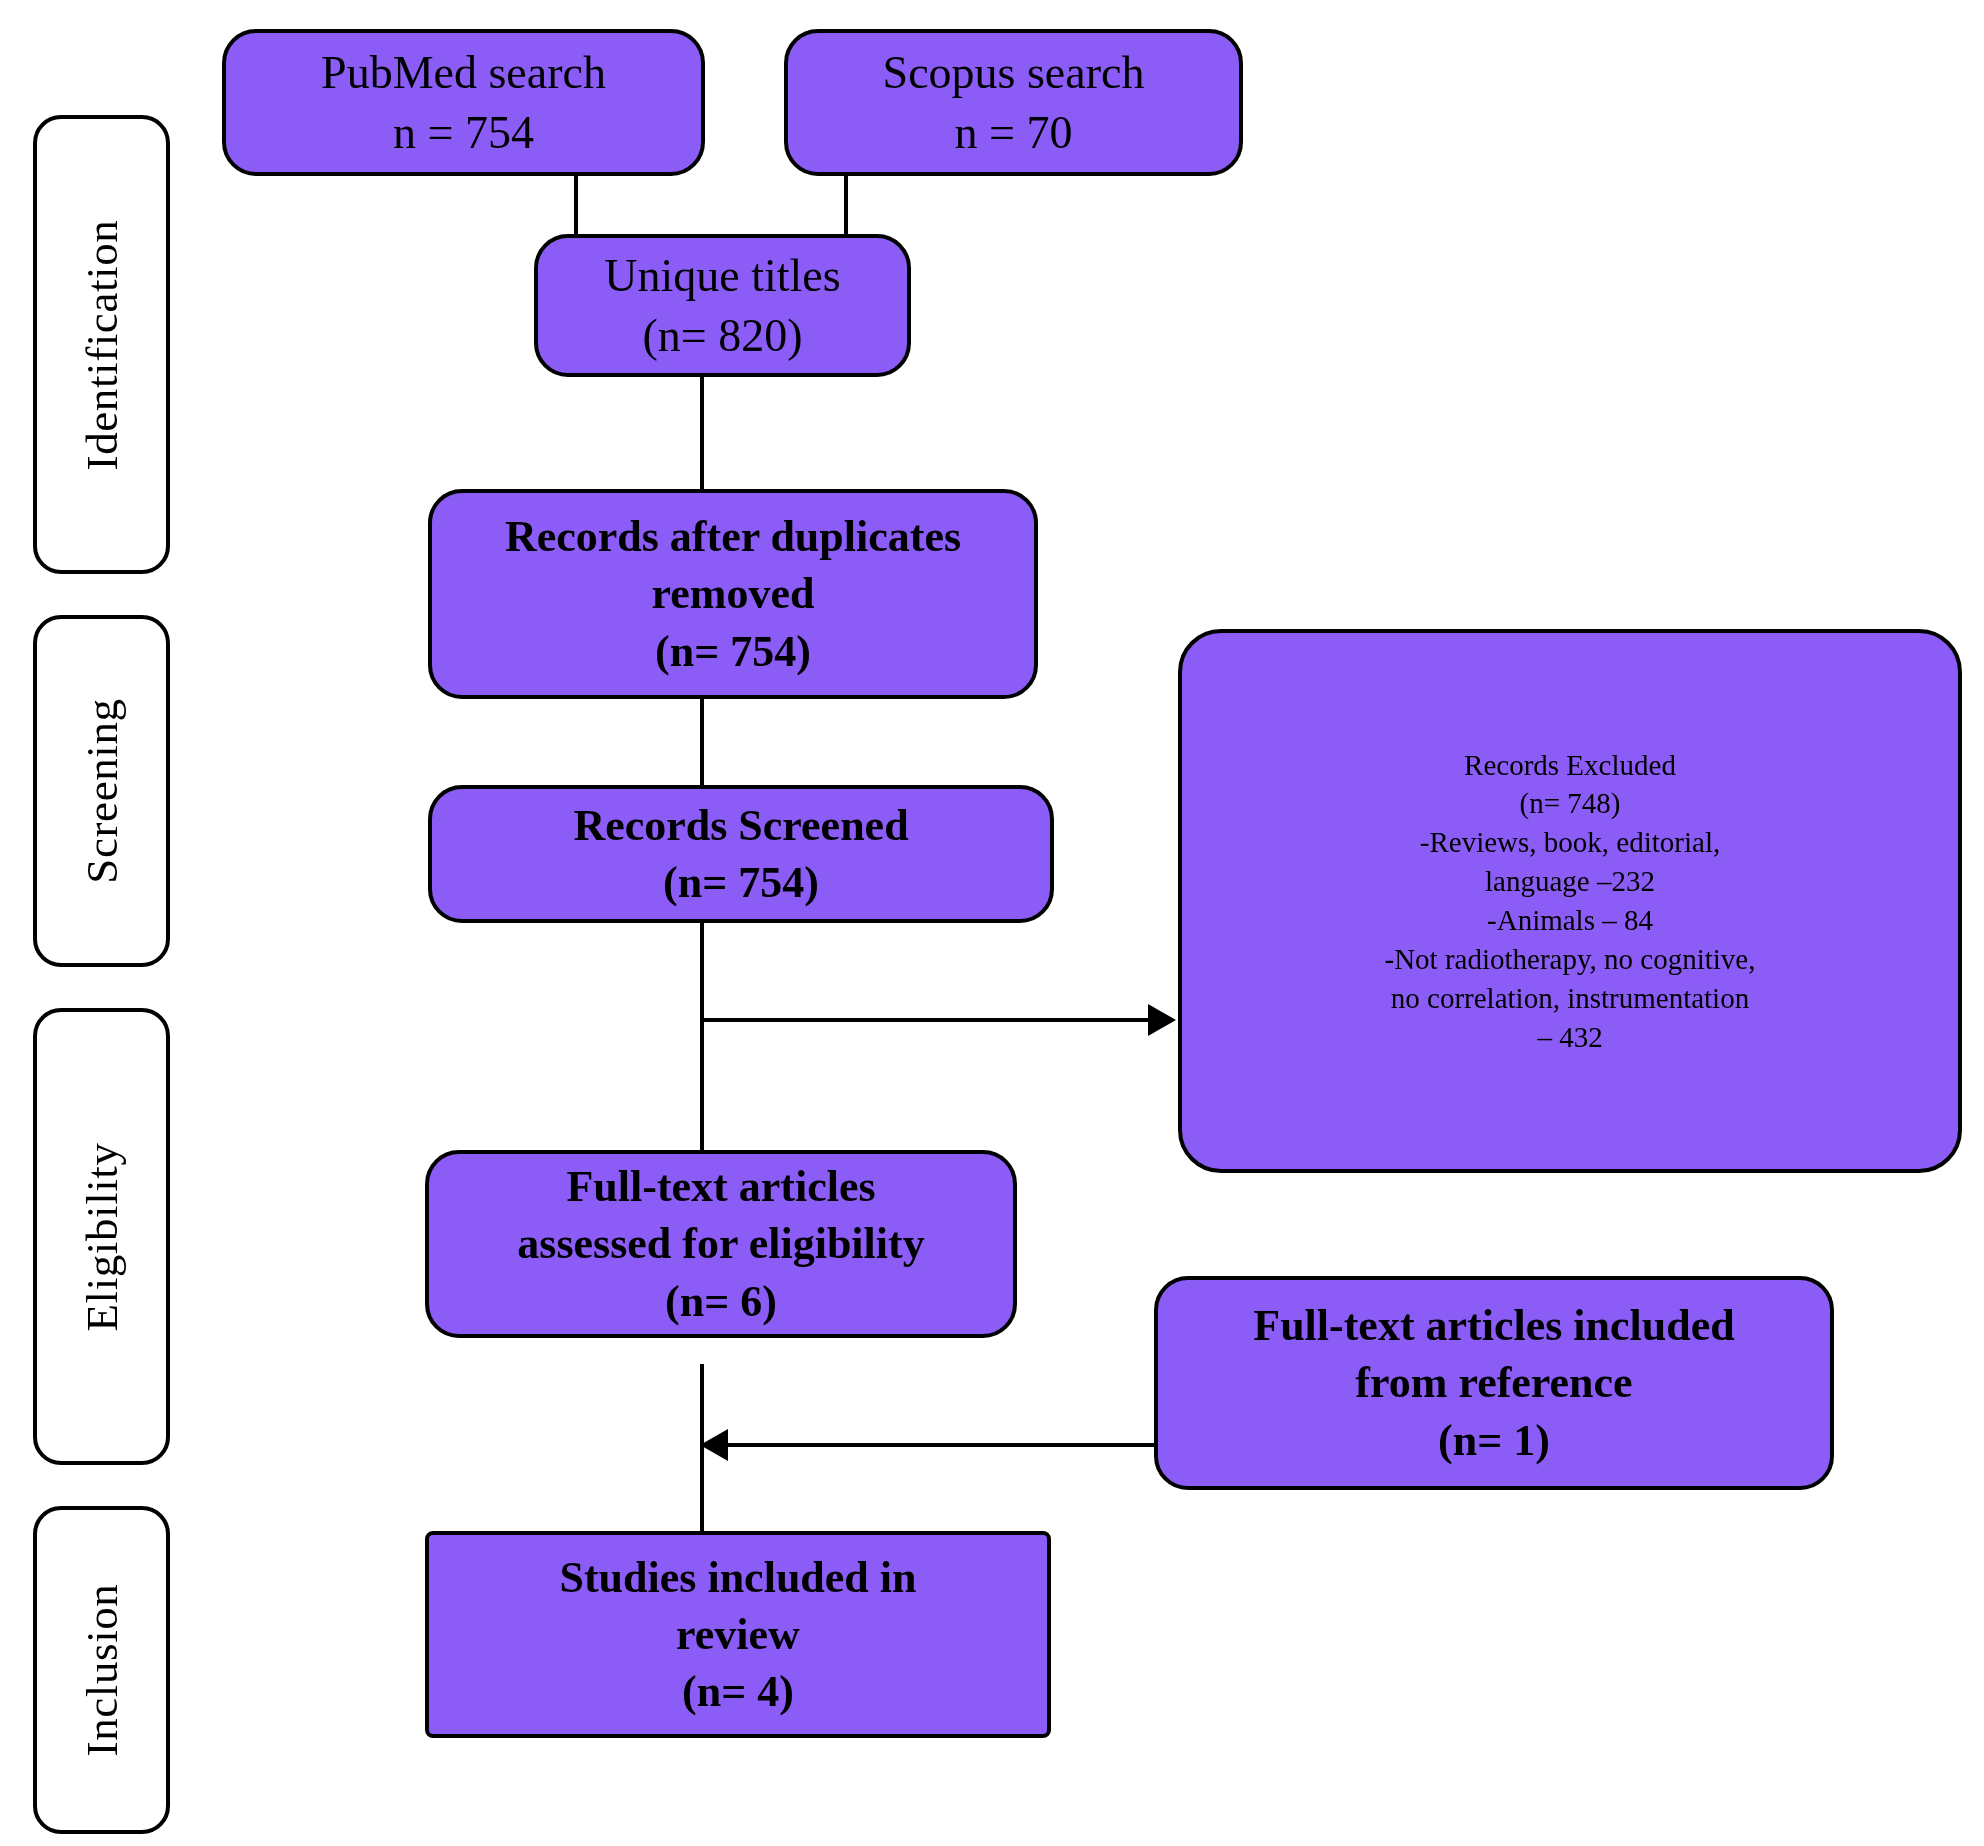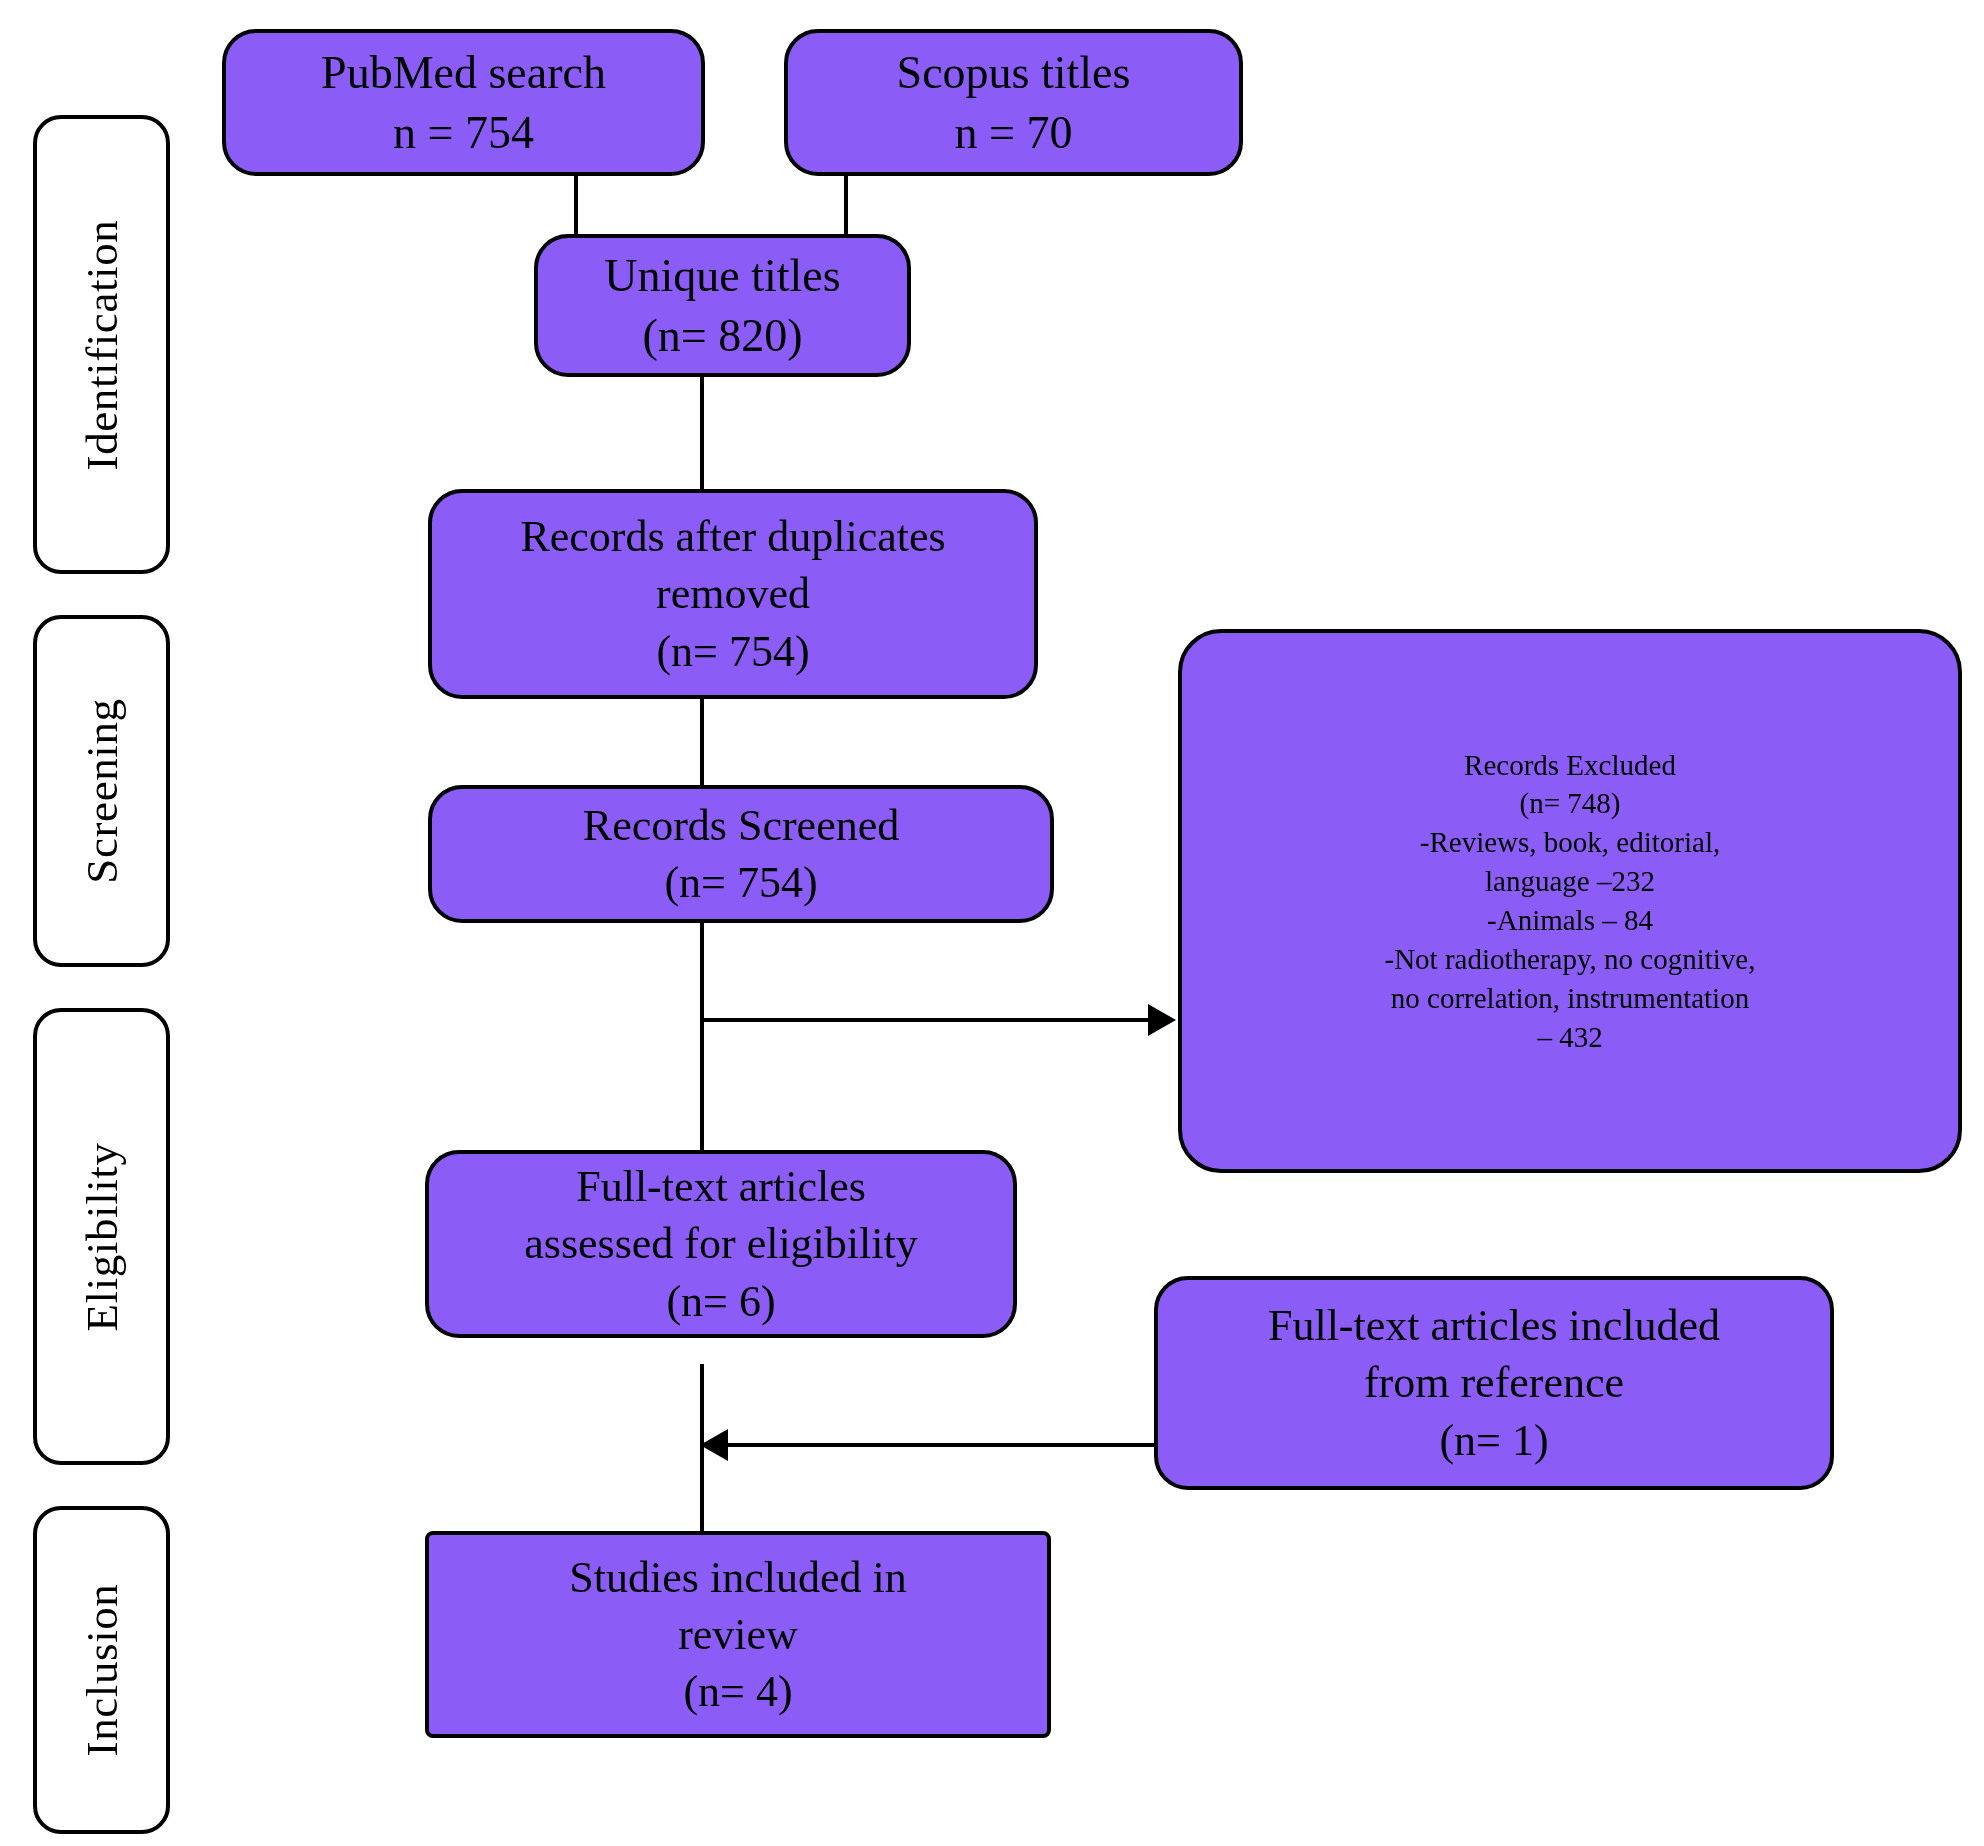--- a/index.html
+++ b/index.html
@@ -68,21 +68,21 @@
     position:absolute;
     width:0;height:0;
     border-top:16px solid transparent;
     border-bottom:16px solid transparent;
     border-right:28px solid #000;
     z-index:2;
   }
 
   
   .fs-lg{font-size:46px;line-height:1.30;}
-  .fs-md{font-size:44px;line-height:1.30;}
+  .fs-md{font-size:44px;line-height:1.30;font-weight:bold;}
   .fs-sm{font-size:29px;line-height:1.34;}
 </style>
 </head>
 <body>
 
 <div id="stage">
 
   <div class="phase" style="left:33px;top:115px;width:137px;height:459px;">
     <span class="vlabel">Identification</span>
   </div>
@@ -116,21 +116,21 @@
 
   <div class="hline" style="left:726px;top:1443px;width:429px;"></div>
   <div class="arrow-l" style="left:700px;top:1429px;"></div>
 
   <div class="node fs-lg" style="left:222px;top:29px;width:483px;height:147px;">
     <span class="line">PubMed search</span>
     <span class="line">n = 754</span>
   </div>
 
   <div class="node fs-lg" style="left:784px;top:29px;width:459px;height:147px;">
-    <span class="line">Scopus titles</span>
+    <span class="line">Scopus search</span>
     <span class="line">n = 70</span>
   </div>
 
   <div class="node fs-lg" style="left:534px;top:234px;width:377px;height:143px;">
     <span class="line">Unique titles</span>
     <span class="line">(n= 820)</span>
   </div>
 
   <div class="node fs-md" style="left:428px;top:489px;width:610px;height:210px;">
     <span class="line">Records after duplicates</span>

